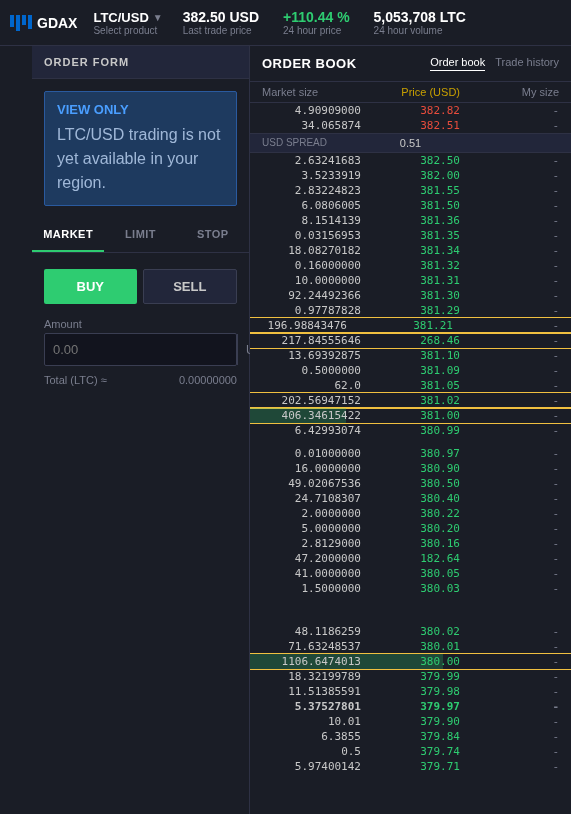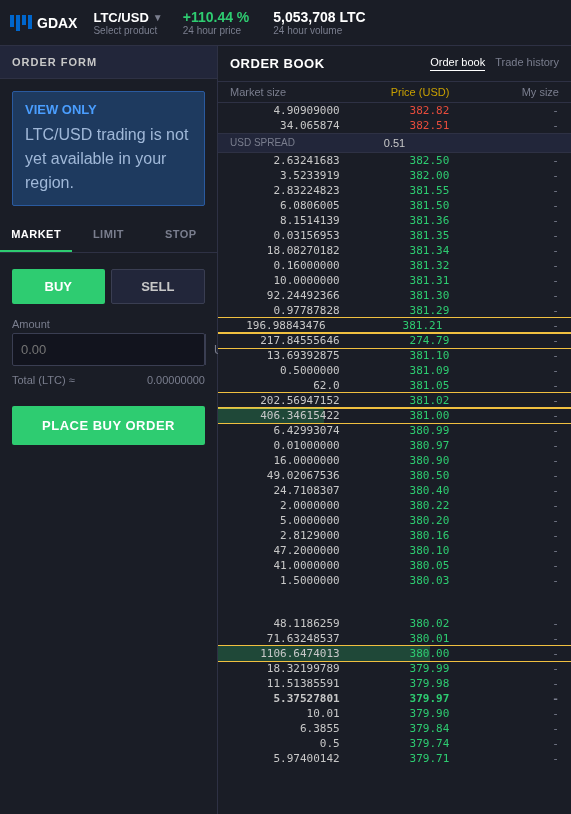--- a/index.html
+++ b/index.html
@@ -92,20 +92,21 @@
       height: calc(814px - 46px);
     }
 
     
     .left-panel {
       width: 218px;
       background: #1a1d26;
       border-right: 1px solid #2e3144;
       display: flex;
       flex-direction: column;
+      margin-left: 32px;
     }
     .order-form-header {
       background: #22263a;
       padding: 10px 12px;
       color: #c8c8c8;
       font-size: 11px;
       font-weight: bold;
       letter-spacing: 1px;
       border-bottom: 1px solid #2e3144;
     }
@@ -353,20 +354,24 @@
   </div>
 
   <div class="product-selector">
     <span class="product-name">
       <span>LTC/USD</span>
       <span class="chevron">▼</span>
     </span>
     <span class="product-label">Select product</span>
   </div>
 
+  <div class="price-block">
+    <span class="price-main">382.50 USD</span>
+    <span class="price-sub">Last trade price</span>
+  </div>
 
   <div class="price-block">
     <span class="price-green">+110.44 %</span>
     <span class="price-sub">24 hour price</span>
   </div>
 
   <div class="price-block">
     <span class="price-main">5,053,708 LTC</span>
     <span class="price-sub">24 hour volume</span>
   </div>
@@ -397,21 +402,20 @@
     <div class="input-row">
       <input class="input-field" type="text" placeholder="0.00" style="">
       <span class="input-unit">USD</span>
     </div>
 
     <div class="total-row">
       <span>Total (LTC) ≈</span>
       <span>0.00000000</span>
     </div>
 
-    <button class="btn-place-order">PLACE BUY ORDER</button>
   </div>
 
   <div class="right-panel">
     <div class="order-book-header">
       <span class="order-book-title">ORDER BOOK</span>
       <div class="view-tabs">
         <span class="view-tab active">Order book</span>
         <span class="view-tab">Trade history</span>
       </div>
     </div>
@@ -506,21 +510,21 @@
   </div>
         <div class="ob-row highlight-yellow" style="position: relative; gap: 21px;">
 
     <span class="ob-cell" style="position:relative;z-index:1">196.98843476</span>
     <span class="ob-cell bid-price" style="position:relative;z-index:1">381.21</span>
     <span class="ob-cell dash" style="position:relative;z-index:1">-</span>
   </div>
         <div class="ob-row highlight-yellow" style="position: relative;">
 
     <span class="ob-cell" style="position:relative;z-index:1">217.84555646</span>
-    <span class="ob-cell bid-price" style="position:relative;z-index:1">274.79</span>
+    <span class="ob-cell bid-price" style="position:relative;z-index:1">268.46</span>
     <span class="ob-cell dash" style="position:relative;z-index:1">-</span>
   </div>
         <div class="ob-row" style="position: relative;">
 
     <span class="ob-cell" style="position:relative;z-index:1">13.69392875</span>
     <span class="ob-cell bid-price" style="position:relative;z-index:1">381.10</span>
     <span class="ob-cell dash" style="position:relative;z-index:1">-</span>
   </div>
         <div class="ob-row" style="position: relative;">
 
@@ -545,21 +549,21 @@
     <span class="ob-cell" style="position:relative;z-index:1">406.34615422</span>
     <span class="ob-cell bid-price" style="position:relative;z-index:1">381.00</span>
     <span class="ob-cell dash" style="position:relative;z-index:1">-</span>
   </div>
         <div class="ob-row" style="position: relative;">
 
     <span class="ob-cell" style="position:relative;z-index:1">6.42993074</span>
     <span class="ob-cell bid-price" style="position:relative;z-index:1">380.99</span>
     <span class="ob-cell dash" style="position:relative;z-index:1">-</span>
   </div>
-        <div class="ob-row" style="position: relative;">
+        <div class="ob-row" style="position: relative; margin-top: 8px;">
 
     <span class="ob-cell" style="position:relative;z-index:1">0.01000000</span>
     <span class="ob-cell bid-price" style="position:relative;z-index:1">380.97</span>
     <span class="ob-cell dash" style="position:relative;z-index:1">-</span>
   </div>
         <div class="ob-row" style="position: relative;">
 
     <span class="ob-cell" style="position:relative;z-index:1">16.0000000</span>
     <span class="ob-cell bid-price" style="position:relative;z-index:1">380.90</span>
     <span class="ob-cell dash" style="position:relative;z-index:1">-</span>
@@ -590,21 +594,21 @@
   </div>
         <div class="ob-row" style="position: relative;">
 
     <span class="ob-cell" style="position:relative;z-index:1">2.8129000</span>
     <span class="ob-cell bid-price" style="position:relative;z-index:1">380.16</span>
     <span class="ob-cell dash" style="position:relative;z-index:1">-</span>
   </div>
         <div class="ob-row" style="position: relative;">
 
     <span class="ob-cell" style="position:relative;z-index:1">47.2000000</span>
-    <span class="ob-cell bid-price" style="position:relative;z-index:1">380.10</span>
+    <span class="ob-cell bid-price" style="position:relative;z-index:1">182.64</span>
     <span class="ob-cell dash" style="position:relative;z-index:1">-</span>
   </div>
         <div class="ob-row" style="position: relative;">
 
     <span class="ob-cell" style="position:relative;z-index:1">41.0000000</span>
     <span class="ob-cell bid-price" style="position:relative;z-index:1">380.05</span>
     <span class="ob-cell dash" style="position:relative;z-index:1">-</span>
   </div>
         <div class="ob-row" style="position: relative;">
 

